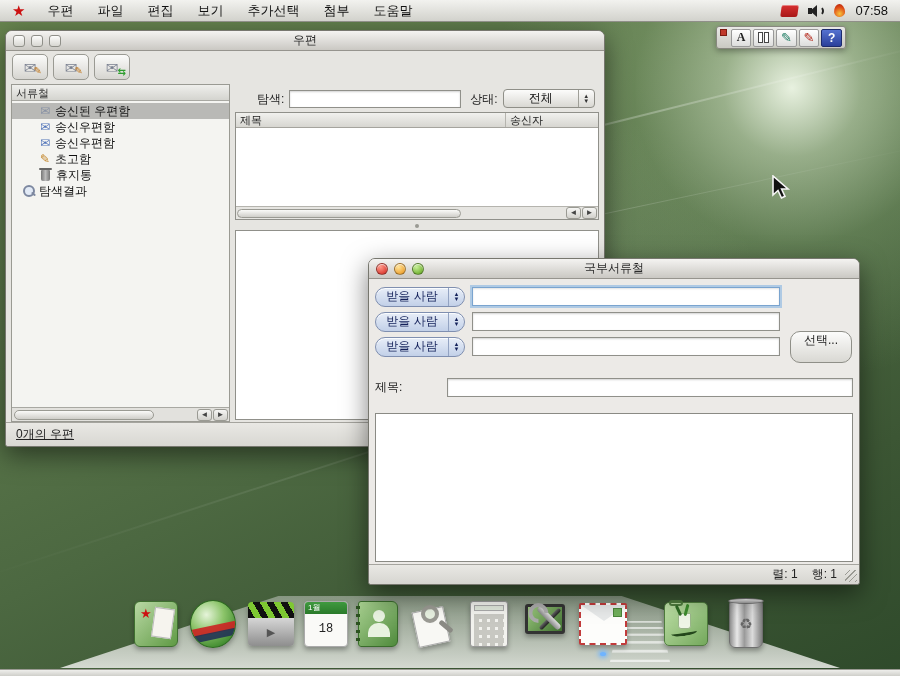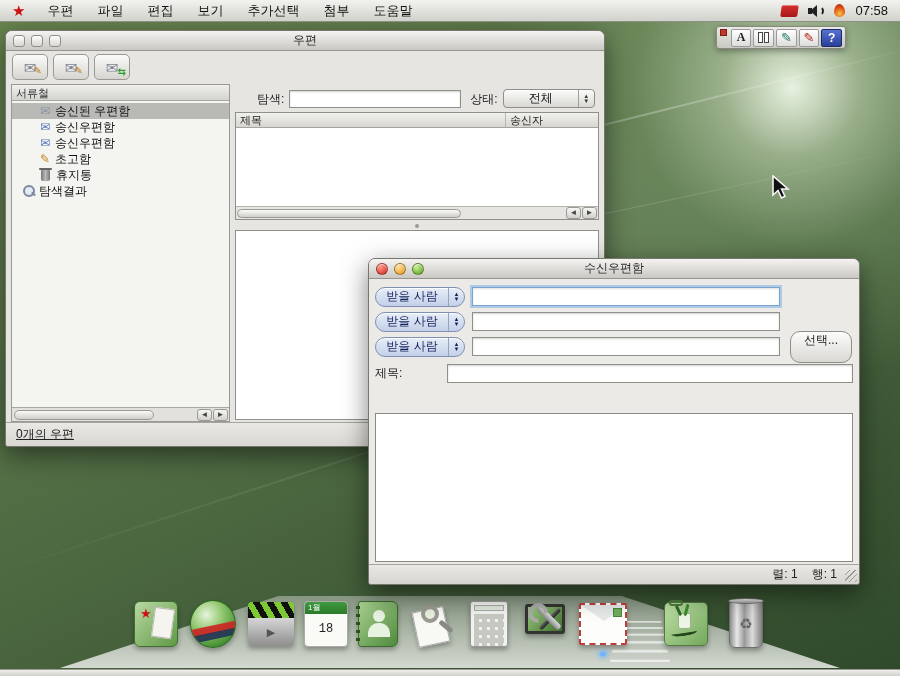--- a/index.html
+++ b/index.html
@@ -126,21 +126,21 @@
   .cmp-body { position:absolute; left:0; top:20px; right:0; bottom:20px; padding:7px 6px 0 6px; }
   .rcpt-row { display:flex; align-items:center; margin-bottom:4px; height:21px; }
   .rcpt-combo { width:90px; height:20px; border:1px solid #7f8fb0; border-radius:10px;
     background:linear-gradient(#e8eef8,#c2d0e8); display:flex; align-items:flex-start; box-shadow:inset 0 1px 0 rgba(255,255,255,.8); }
   .rcpt-combo .combo-label { font-size:12px; color:#14215a; }
   .rcpt-combo .combo-step { border-left:1px solid #93a3c2; color:#14215a; }
   .rcpt-input { flex:none; width:308px; height:19px; margin-left:7px; }
   .focus-ring { border:1px solid #7aa4cf; box-shadow:0 0 0 2px rgba(125,175,225,.55), inset 0 1px 2px rgba(0,0,0,.12); }
   .select-btn { margin-left:10px; width:62px; height:32px; border:1px solid #8f8f88; border-radius:10px;
     background:linear-gradient(#fcfcfb,#d9d8d3); font-size:12px; text-align:center; line-height:17px; color:#222; }
-  .subject-row { display:flex; align-items:center; margin-top:6px; height:21px; }
+  .subject-row { display:flex; align-items:center; margin-top:20px; height:21px; }
   .subject-input { flex:1; height:19px; margin-left:45px; }
   .cmp-textarea { position:absolute; left:6px; right:6px; top:134px; bottom:2px; background:#fff; border:1px solid #8a8a84; }
   .cmp-status { position:absolute; left:0; right:0; bottom:0; height:20px; border-top:1px solid #a5a49e;
     background:linear-gradient(#e9e8e4,#d6d5d0); border-radius:0 0 3px 3px; display:flex; align-items:center; justify-content:flex-end; gap:14px; padding-right:22px; font-size:12px; color:#222; }
   .grip { position:absolute; right:2px; bottom:2px; width:12px; height:12px;
     background:repeating-linear-gradient(135deg, transparent 0 3px, #9a9a93 3px 4px); }
 
   
   .dock-shelf { position:absolute; left:60px; top:596px; width:780px; height:72px; z-index:10;
     clip-path:polygon(28% 0, 72% 0, 100% 100%, 0% 100%);
@@ -357,21 +357,21 @@
       </div>
     </div>
 
     <div class="mail-status">
       <span>0개의 우편</span>
     </div>
   </div>
 
   <div class="window" id="compose-win">
     <div class="titlebar">
-      <span class="title-text">수신우편함</span>
+      <span class="title-text">국부서류철</span>
       <span class="wbtns">
         <span class="tl tl-red"></span>
         <span class="tl tl-yellow"></span>
         <span class="tl tl-green"></span>
       </span>
     </div>
     <div class="cmp-body">
       <div class="rcpt-row">
         <span class="rcpt-combo">
           <span class="combo-label">받을 사람</span>

